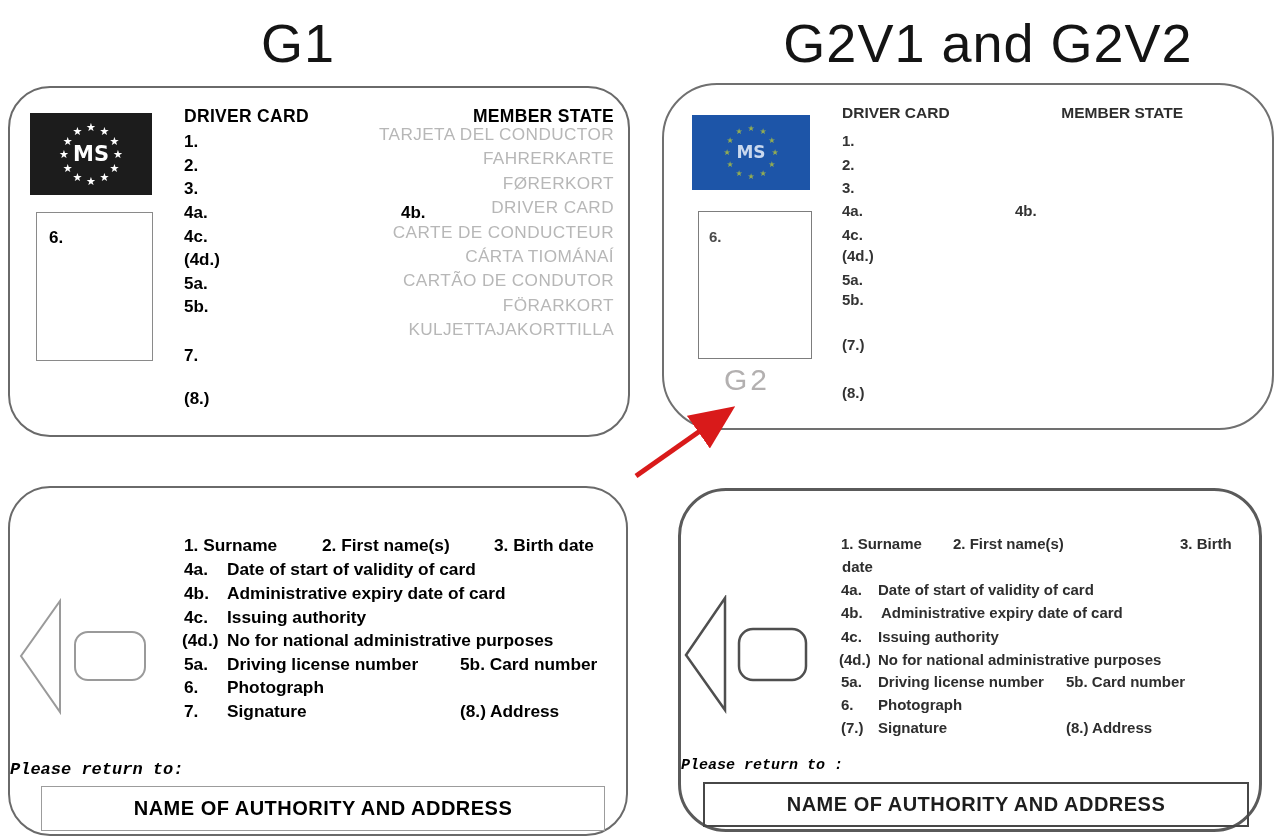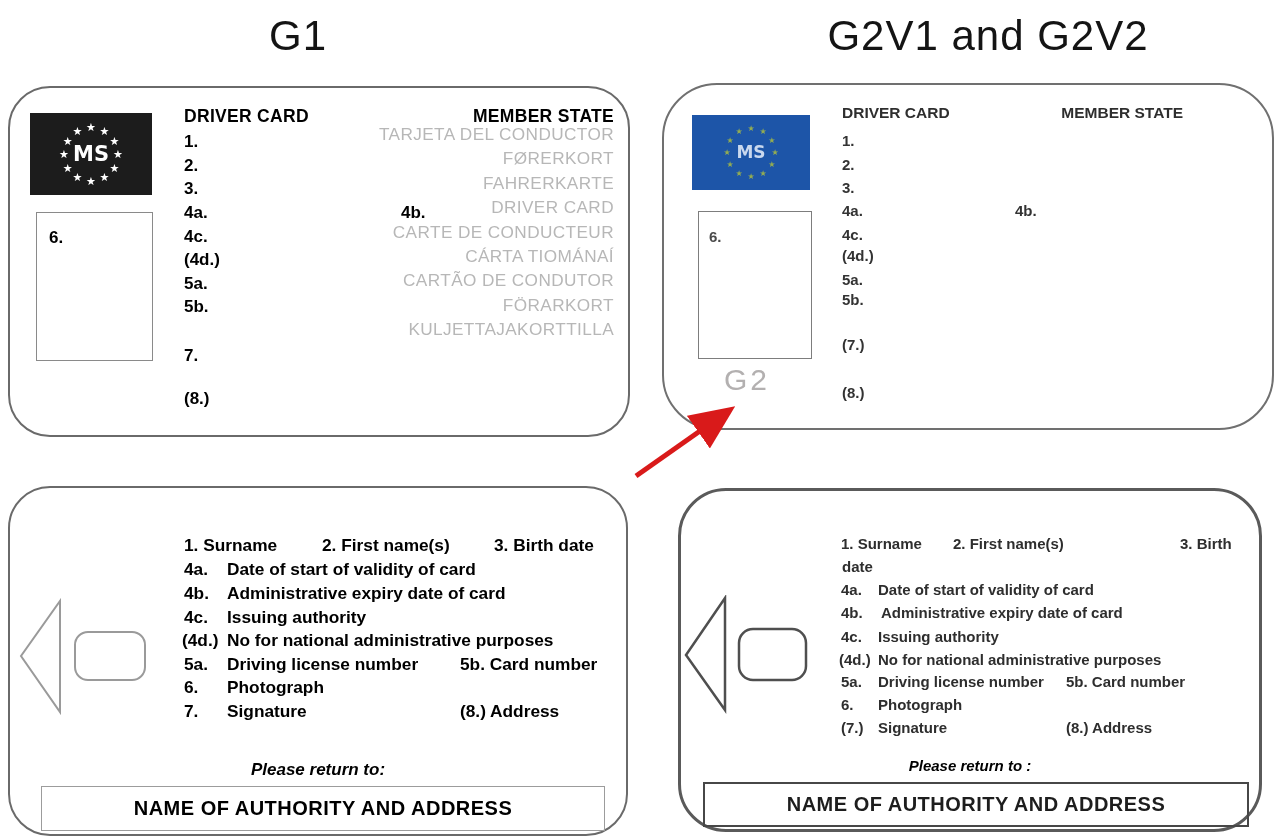--- a/index.html
+++ b/index.html
@@ -1,19 +1,19 @@
 <!DOCTYPE html>
 <html><head>
 <meta charset="utf-8">
 <style>
   html,body{margin:0;padding:0;background:#ffffff;}
   #stage{position:relative;width:1280px;height:839px;background:#fff;overflow:hidden;
          font-family:"Liberation Sans","DejaVu Sans",sans-serif;color:#000;}
   .abs{position:absolute;}
-  .title{position:absolute;top:12px;font-size:42px;font-weight:500;color:#141414;text-align:center;letter-spacing:1px;}
+  .title{position:absolute;top:12px;font-size:54px;font-weight:500;color:#141414;text-align:center;letter-spacing:1px;}
   #title-left{left:198px;width:200px;}
   #title-right{left:768px;width:440px;}
 
   .card{position:absolute;background:#fff;box-sizing:border-box;}
   #card-g1-front{left:8px;top:86px;width:622px;height:351px;border:2.5px solid #6a6a6a;border-radius:42px;}
   #card-g2-front{left:662px;top:83px;width:612px;height:347px;border:2.5px solid #707070;border-radius:55px;}
   #card-g1-back {left:8px;top:486px;width:620px;height:350px;border:2.5px solid #6a6a6a;border-radius:42px;}
   #card-g2-back {left:678px;top:488px;width:584px;height:344px;border:3px solid #5a5a5a;border-radius:48px;}
 
   
@@ -42,21 +42,21 @@
   .g2-4b{position:absolute;left:351px;top:117px;font-size:15px;font-weight:600;color:#333;}
   .g2-mark{position:absolute;left:60px;top:278px;font-size:30px;font-weight:500;color:#b3b0b0;letter-spacing:3px;}
 
   
   .b1-text{position:absolute;left:174px;top:0;width:440px;font-size:17.3px;font-weight:700;}
   .b1-text .row{position:absolute;left:0;width:100%;}
   .b1-text .row span{position:absolute;white-space:nowrap;}
   .b2-text{position:absolute;left:160px;top:0;width:424px;font-size:15px;font-weight:600;color:#2e2e2e;}
   .b2-text .row{position:absolute;left:0;width:100%;}
   .b2-text .row span{position:absolute;white-space:nowrap;}
-  .return-note{position:absolute;left:0;right:0;text-align:center;font-style:italic;font-weight:700;}
+  .return-note{position:absolute;left:0;right:0;font-style:italic;font-weight:700;font-family:Liberation Mono, monospace;}
   #g1-return{top:272px;font-size:17px;}
   #g2-return{top:266px;font-size:15px;}
   .authority-box{position:absolute;box-sizing:border-box;text-align:center;font-weight:700;}
   #g1-authority{left:31px;top:298px;width:564px;height:45px;border:1.5px solid #9c9c9c;
                 font-size:20px;line-height:42px;letter-spacing:.5px;}
   #g2-authority{left:22px;top:291px;width:546px;height:45px;border:2.5px solid #474747;
                 font-size:20px;line-height:40px;letter-spacing:.5px;color:#1d1d1d;}
   svg text{font-family:"DejaVu Sans","Liberation Sans",sans-serif;}
 </style>
 </head>
@@ -100,22 +100,22 @@
       <span style="top:139px">4c.</span>
       <span style="top:162px">(4d.)</span>
       <span style="top:186px">5a.</span>
       <span style="top:209px">5b.</span>
       <span style="top:258px">7.</span>
       <span style="top:301px">(8.)</span>
     </div>
     <div class="g1-4b">4b.</div>
     <div class="langs">
       <div>TARJETA DEL CONDUCTOR</div>
+      <div>FAHRERKARTE</div>
       <div>FØRERKORT</div>
-      <div>FAHRERKARTE</div>
       <div>DRIVER CARD</div>
       <div>CARTE DE CONDUCTEUR</div>
       <div>CÁRTA TIOMÁNAÍ</div>
       <div>CARTÃO DE CONDUTOR</div>
       <div>FÖRARKORT</div>
       <div>KULJETTAJAKORTTILLA</div>
     </div>
   </div>
 
   <div class="card" id="card-g2-front">

